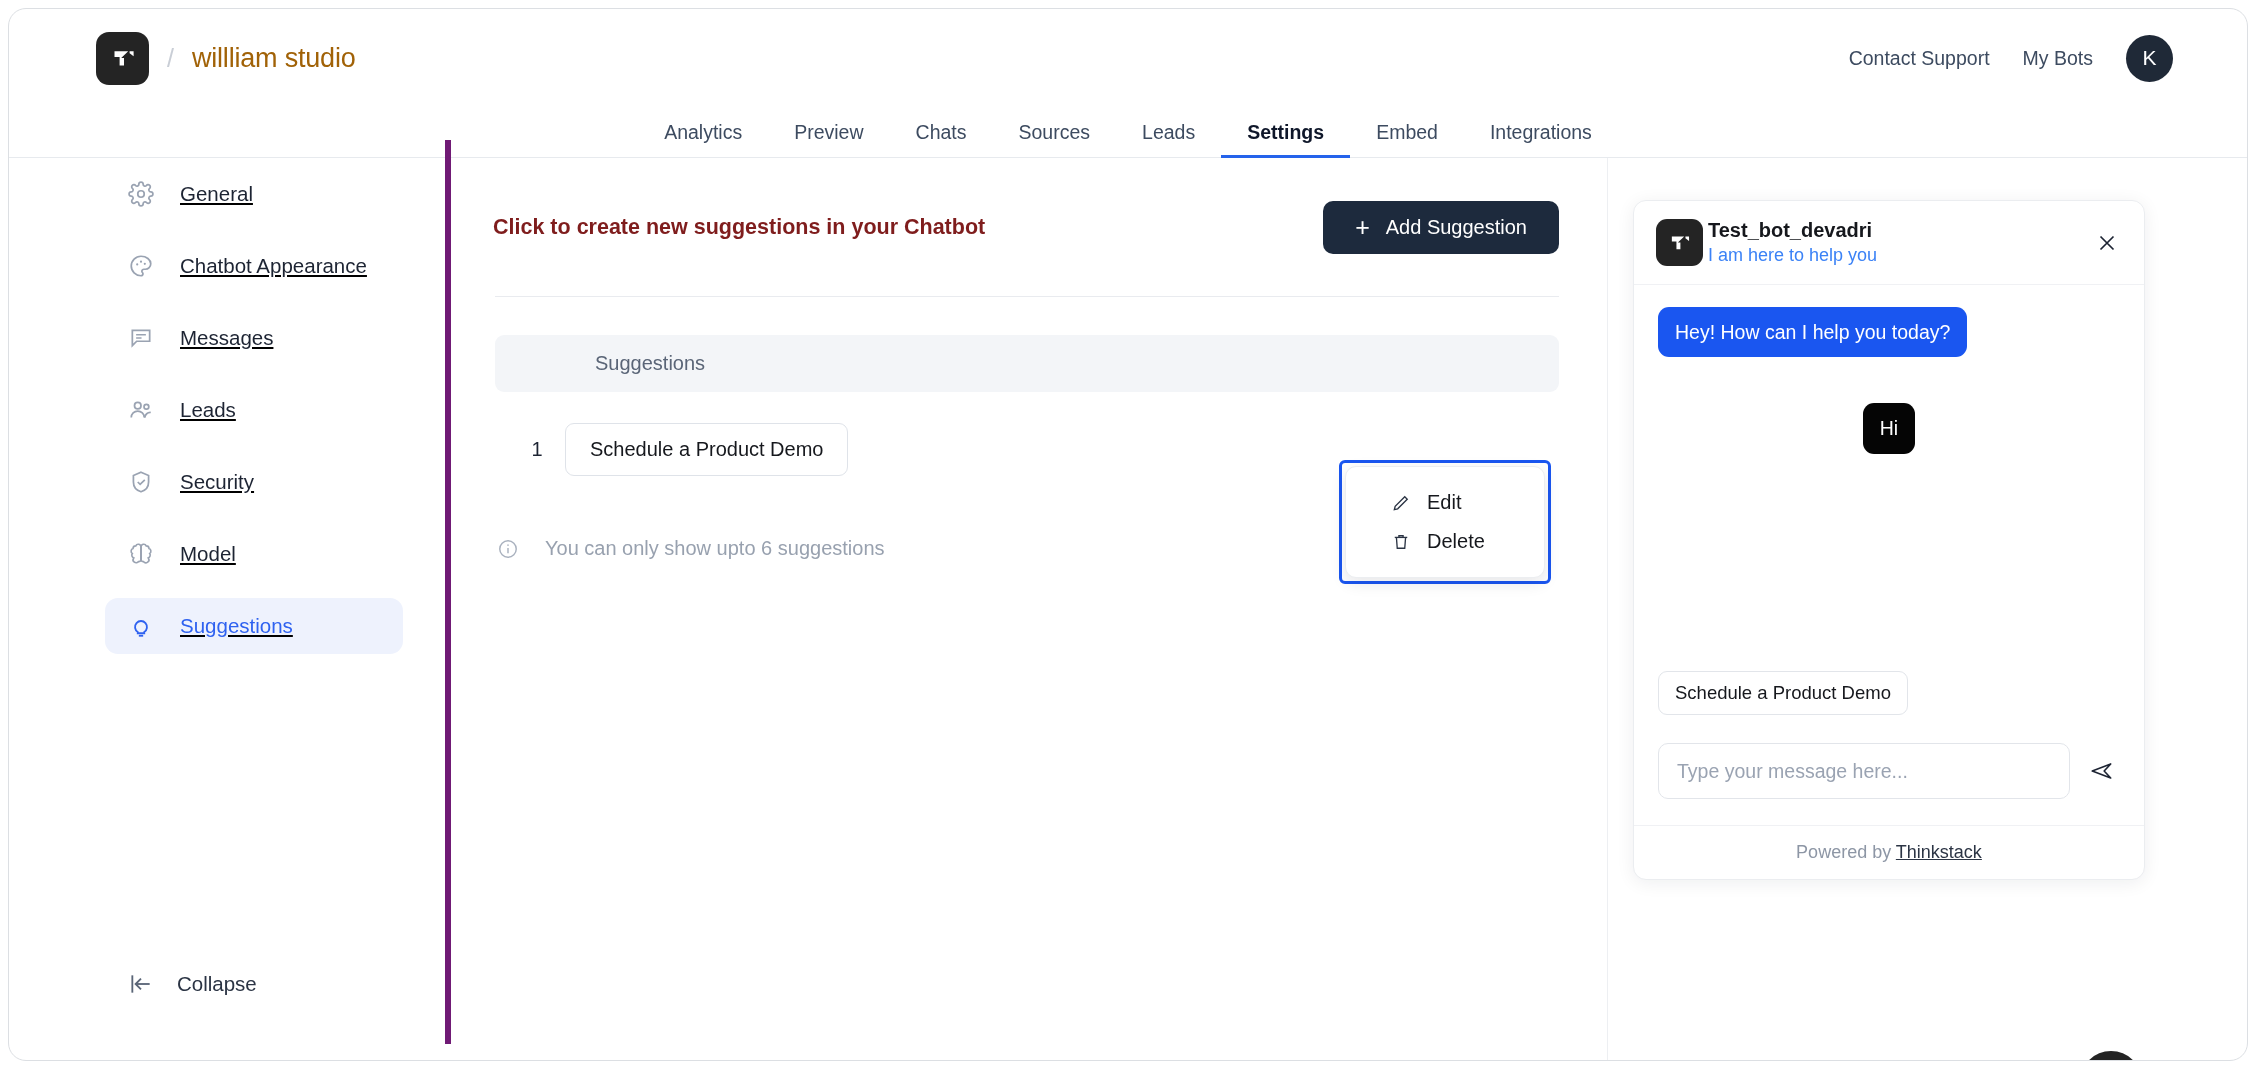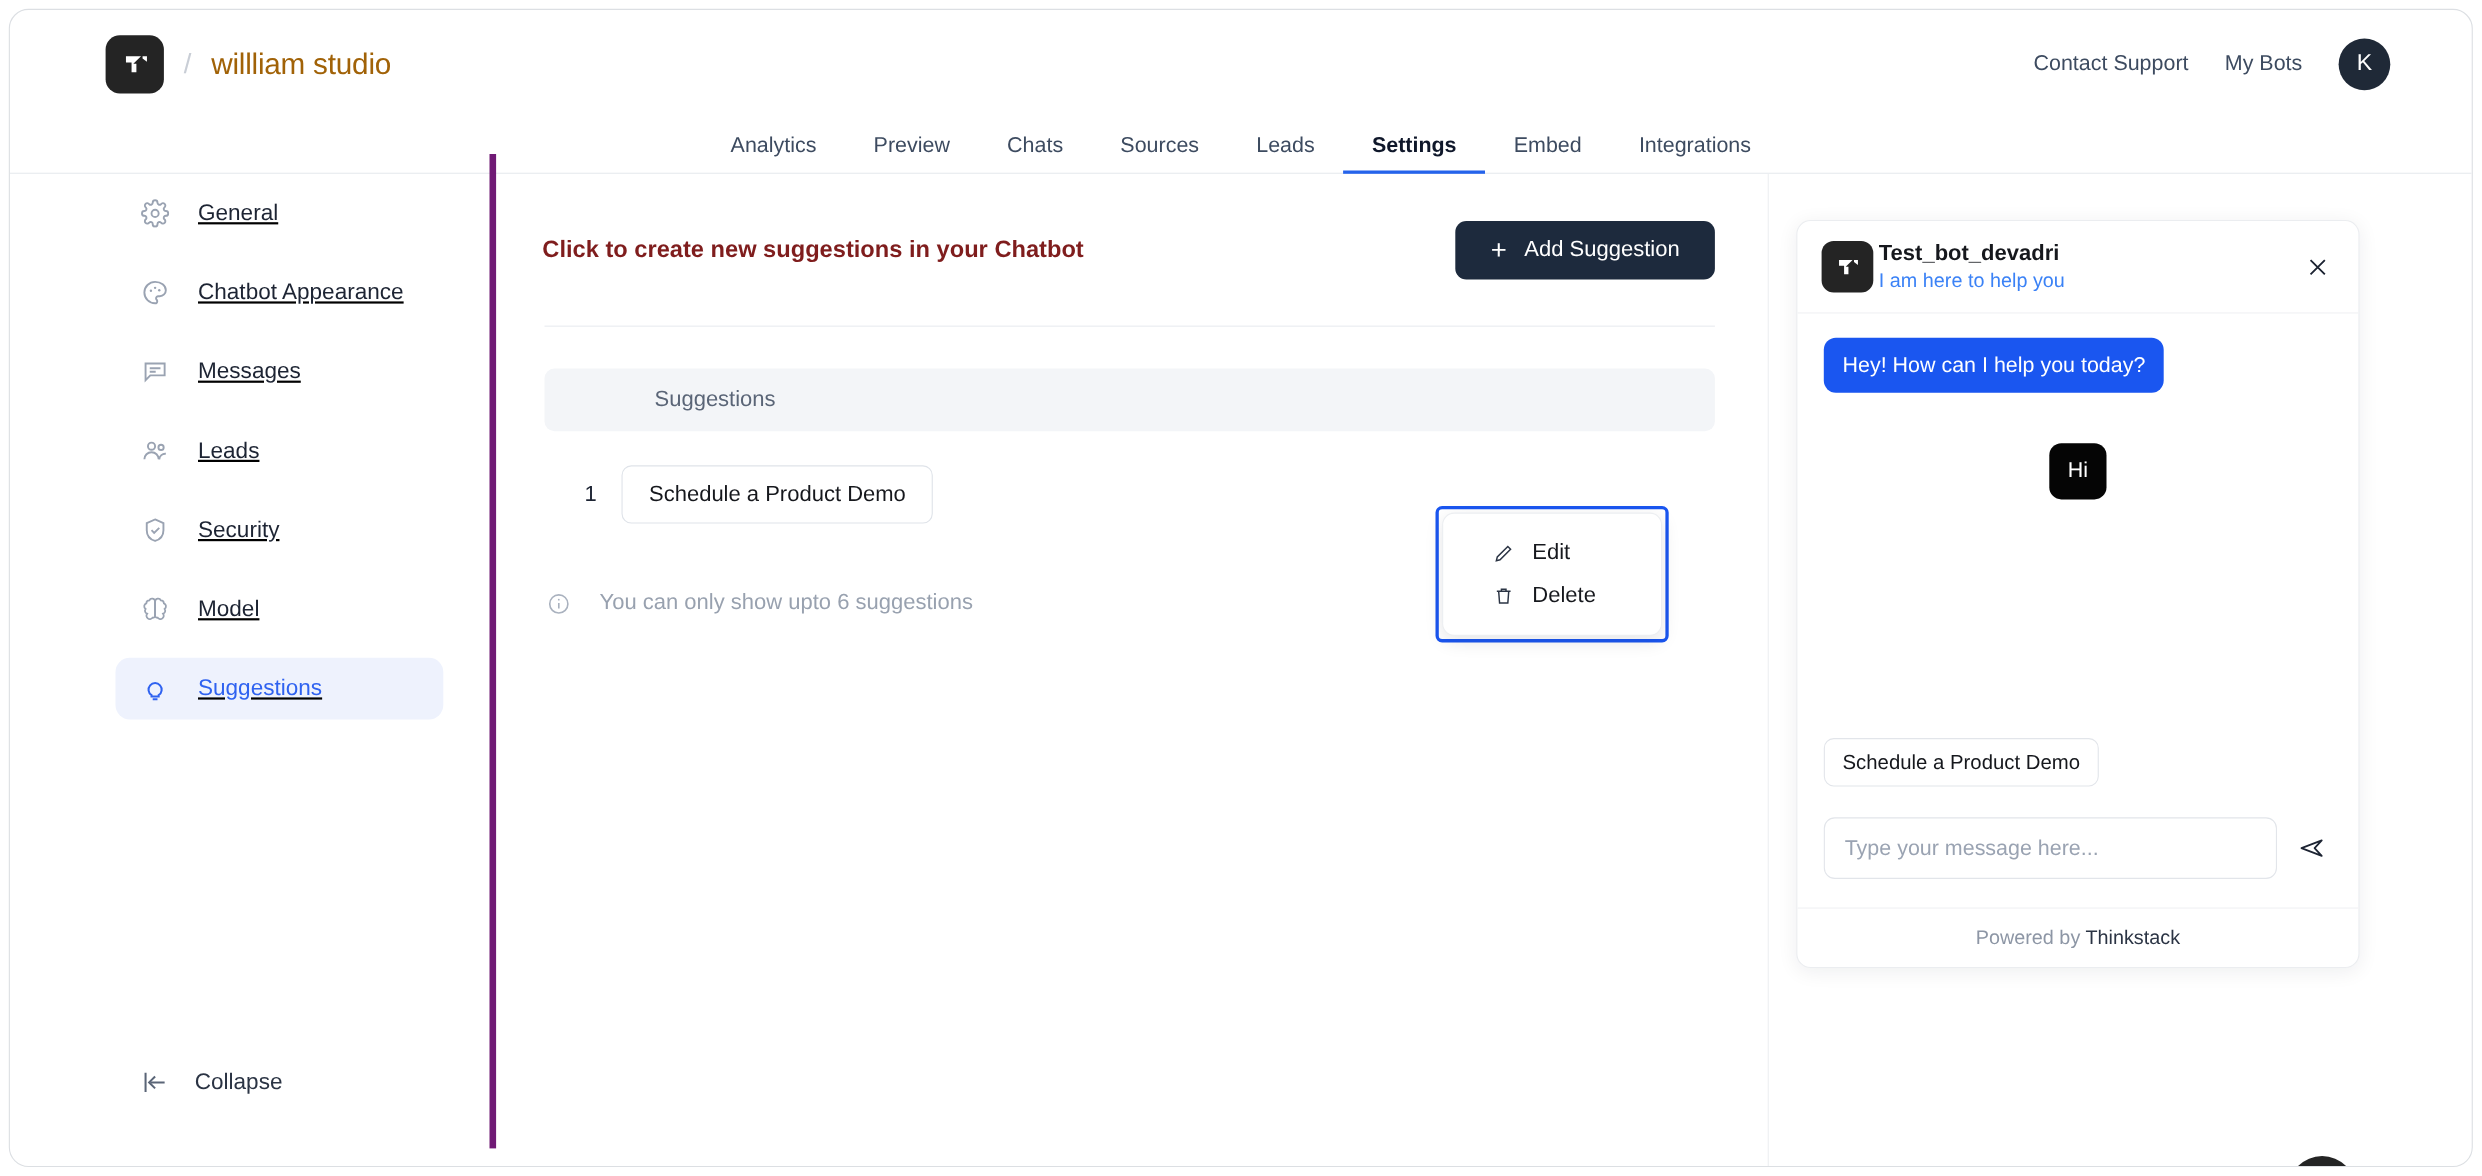--- a/index.html
+++ b/index.html
@@ -198,21 +198,21 @@
     cursor: pointer;
   }
   .kebab i {
     width: 4px; height: 4px; border-radius: 50%; background: #323a46;
     display: block;
   }
 
   
   .menu-wrap {
     position: absolute;
-    left: 1296px; top: 451px;
+    left: 1330px; top: 451px;
     border: 3px solid #1a56f0;
     border-radius: 6px;
     padding: 3px;
     background: #ffffff;
   }
   .menu-card {
     width: 200px;
     background: #ffffff;
     border: 1px solid #eceef1;
     border-radius: 11px;
@@ -319,21 +319,21 @@
     display: flex; align-items: center; justify-content: center;
     cursor: pointer; color: #1d2433;
   }
   .w-foot {
     border-top: 1px solid #f0f1f4;
     text-align: center;
     padding: 16px 0;
     font-size: 18px; color: #8d96a5;
     flex: 0 0 auto;
   }
-  .w-foot b { color: #2b3444; font-weight: 400; }
+  .w-foot b { color: #2b3444; font-weight: 400; text-decoration: underline; }
 
   .fab {
     position: absolute; left: 472px; top: 893px;
     width: 62px; height: 62px; border-radius: 50%;
     background: #242424;
     display: flex; align-items: center; justify-content: center;
     cursor: pointer;
   }
 </style>
 </head>

